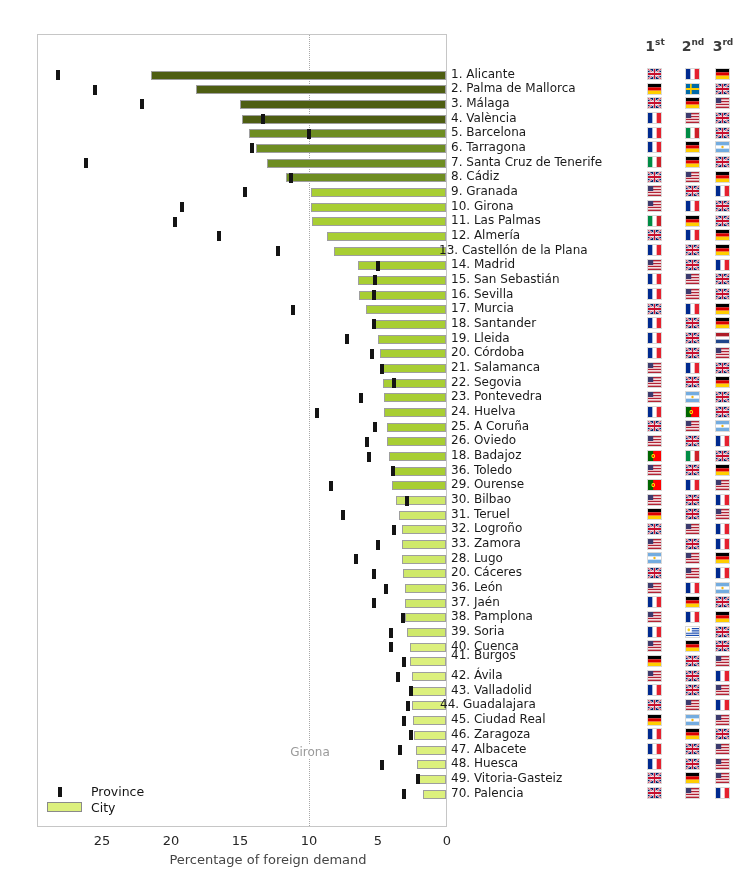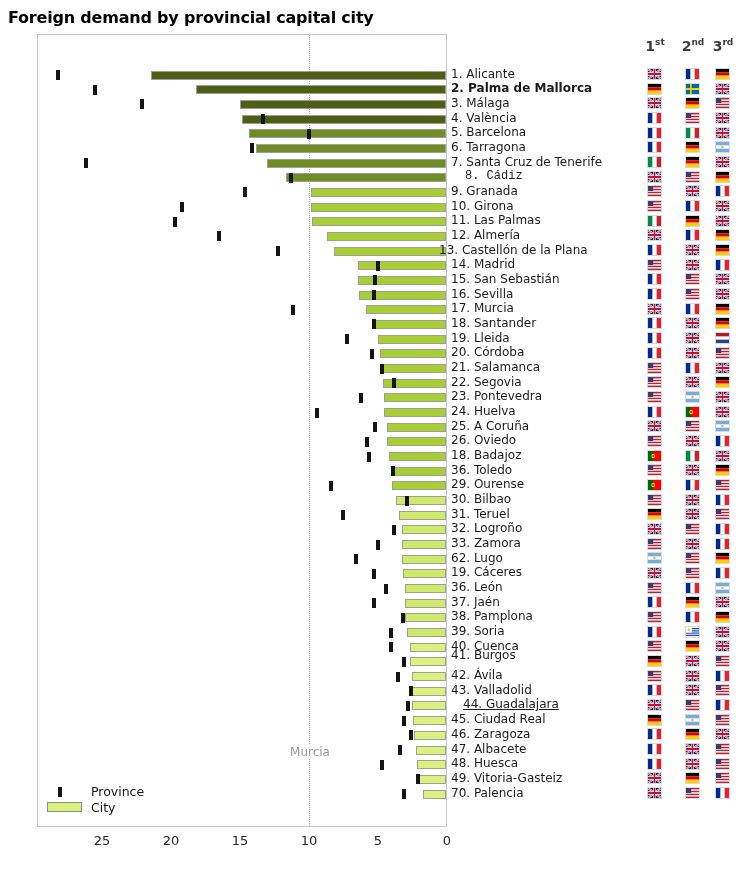--- a/index.html
+++ b/index.html
@@ -31,25 +31,24 @@
                  font-size:12px; color:#9a9a9a; background:#fff; padding:0 2px; }
   .legend-swatch-province { position:absolute; width:4px; height:10px; background:#141414; }
   .legend-swatch-city { position:absolute; width:35px; height:10px;
                         background:#dcf07d; border:1px solid #8a8a8a; box-sizing:border-box; }
   .legend-label { position:absolute; font-size:12.5px; color:#141414; }
 </style>
 </head>
 <body>
 
 <div class="canvas">
-  <h1 class="chart-title">Foreign demand by provincial capital city</h1>
 
   <div id="plot">
     <div class="refline" style="left:271px;"></div>
-    <div class="spain-label" style="left:272px; top:710px;">Murcia</div>
+    <div class="spain-label" style="left:272px; top:710px;">Girona</div>
 
     <div class="legend">
       <span class="legend-swatch-province" style="left:20px; top:752px;"></span>
       <span class="legend-label" style="left:53px; top:749px;">Province</span>
       <span class="legend-swatch-city" style="left:9px; top:767px;"></span>
       <span class="legend-label" style="left:53px; top:765px;">City</span>
     </div>
 
     <div id="bars">
         <div class="bar" style="right: 0px; top: 35.5px; width: 295.3px; background: rgb(78, 94, 18);"></div>
@@ -150,27 +149,27 @@
         <div class="prov" style="left: 341.8px; top: 724.6px;"></div>
         <div class="bar" style="right: 0px; top: 739.8px; width: 27.6px; background: rgb(220, 240, 125);"></div>
         <div class="prov" style="left: 377.6px; top: 739.3px;"></div>
         <div class="bar" style="right: 0px; top: 754.5px; width: 23.5px; background: rgb(220, 240, 125);"></div>
         <div class="prov" style="left: 363.8px; top: 754px;"></div>
       </div>
   </div>
 
   <div id="row-labels">
       <div class="rowlabel" style="left: 451px; top: 66.5px;">1. Alicante</div>
-      <div class="rowlabel" style="left: 451px; top: 81.2px; font-weight: bold;">2. Palma de Mallorca</div>
+      <div class="rowlabel" style="left: 451px; top: 81.2px;">2. Palma de Mallorca</div>
       <div class="rowlabel" style="left: 451px; top: 95.8px;">3. Málaga</div>
       <div class="rowlabel" style="left: 451px; top: 110.5px;">4. València</div>
       <div class="rowlabel" style="left: 451px; top: 125.2px;">5. Barcelona</div>
       <div class="rowlabel" style="left: 451px; top: 139.9px;">6. Tarragona</div>
       <div class="rowlabel" style="left: 451px; top: 154.5px; text-align: right;">7. Santa Cruz de Tenerife</div>
-      <div class="rowlabel" style="left: 465px; top: 169.2px; font-family: Liberation Mono, monospace;">8. Cádiz</div>
+      <div class="rowlabel" style="left: 451px; top: 169.2px;">8. Cádiz</div>
       <div class="rowlabel" style="left: 451px; top: 183.9px;">9. Granada</div>
       <div class="rowlabel" style="left: 451px; top: 198.6px;">10. Girona</div>
       <div class="rowlabel" style="left: 451px; top: 213.2px;">11. Las Palmas</div>
       <div class="rowlabel" style="left: 451px; top: 227.9px;">12. Almería</div>
       <div class="rowlabel" style="left: 439px; top: 242.6px;">13. Castellón de la Plana</div>
       <div class="rowlabel" style="left: 451px; top: 257.2px;">14. Madrid</div>
       <div class="rowlabel" style="left: 451px; top: 271.9px;">15. San Sebastián</div>
       <div class="rowlabel" style="left: 451px; top: 286.6px;">16. Sevilla</div>
       <div class="rowlabel" style="left: 451px; top: 301.3px;">17. Murcia</div>
       <div class="rowlabel" style="left: 451px; top: 315.9px;">18. Santander</div>
@@ -182,31 +181,31 @@
       <div class="rowlabel" style="left: 451px; top: 404px;">24. Huelva</div>
       <div class="rowlabel" style="left: 451px; top: 418.7px;">25. A Coruña</div>
       <div class="rowlabel" style="left: 451px; top: 433.3px;">26. Oviedo</div>
       <div class="rowlabel" style="left: 451px; top: 448px;">18. Badajoz</div>
       <div class="rowlabel" style="left: 451px; top: 462.7px;">36. Toledo</div>
       <div class="rowlabel" style="left: 451px; top: 477.3px;">29. Ourense</div>
       <div class="rowlabel" style="left: 451px; top: 492px;">30. Bilbao</div>
       <div class="rowlabel" style="left: 451px; top: 506.7px;">31. Teruel</div>
       <div class="rowlabel" style="left: 451px; top: 521.4px;">32. Logroño</div>
       <div class="rowlabel" style="left: 451px; top: 536px;">33. Zamora</div>
-      <div class="rowlabel" style="left: 451px; top: 550.7px;">62. Lugo</div>
-      <div class="rowlabel" style="left: 451px; top: 565.4px;">19. Cáceres</div>
+      <div class="rowlabel" style="left: 451px; top: 550.7px;">28. Lugo</div>
+      <div class="rowlabel" style="left: 451px; top: 565.4px;">20. Cáceres</div>
       <div class="rowlabel" style="left: 451px; top: 580.1px;">36. León</div>
       <div class="rowlabel" style="left: 451px; top: 594.7px;">37. Jaén</div>
       <div class="rowlabel" style="left: 451px; top: 609.4px;">38. Pamplona</div>
       <div class="rowlabel" style="left: 451px; top: 624.1px;">39. Soria</div>
       <div class="rowlabel" style="left: 451px; top: 638.7px;">40. Cuenca</div>
       <div class="rowlabel" style="left: 451px; top: 648px;">41. Burgos</div>
       <div class="rowlabel" style="left: 451px; top: 668.1px;">42. Ávila</div>
       <div class="rowlabel" style="left: 451px; top: 682.8px;">43. Valladolid</div>
-      <div class="rowlabel" style="left: 463px; top: 697.4px; text-decoration: underline;">44. Guadalajara</div>
+      <div class="rowlabel" style="left: 440px; top: 697.4px;">44. Guadalajara</div>
       <div class="rowlabel" style="left: 451px; top: 712.1px;">45. Ciudad Real</div>
       <div class="rowlabel" style="left: 451px; top: 726.8px;">46. Zaragoza</div>
       <div class="rowlabel" style="left: 451px; top: 741.5px;">47. Albacete</div>
       <div class="rowlabel" style="left: 451px; top: 756.1px;">48. Huesca</div>
       <div class="rowlabel" style="left: 451px; top: 770.8px;">49. Vitoria-Gasteiz</div>
       <div class="rowlabel" style="left: 451px; top: 785.5px;">70. Palencia</div>
     </div>
   <div id="flag-headers">
       <div class="flag-header" style="left: 655px; top: 37px;"><span>1</span><sup>st</sup></div>
       <div class="flag-header" style="left: 693px; top: 37px;"><span>2</span><sup>nd</sup></div>
@@ -1468,13 +1467,14 @@
       </span>
     </div>
   <div id="x-ticks">
       <span class="tick-label" style="left: 102px; top: 833px;">25</span>
       <span class="tick-label" style="left: 171px; top: 833px;">20</span>
       <span class="tick-label" style="left: 240px; top: 833px;">15</span>
       <span class="tick-label" style="left: 309px; top: 833px;">10</span>
       <span class="tick-label" style="left: 378px; top: 833px;">5</span>
       <span class="tick-label" style="left: 447px; top: 833px;">0</span>
     </div>
+  <div class="x-title" style="left:268px; top:852px;">Percentage of foreign demand</div>
 </div>
 
 </body></html>

